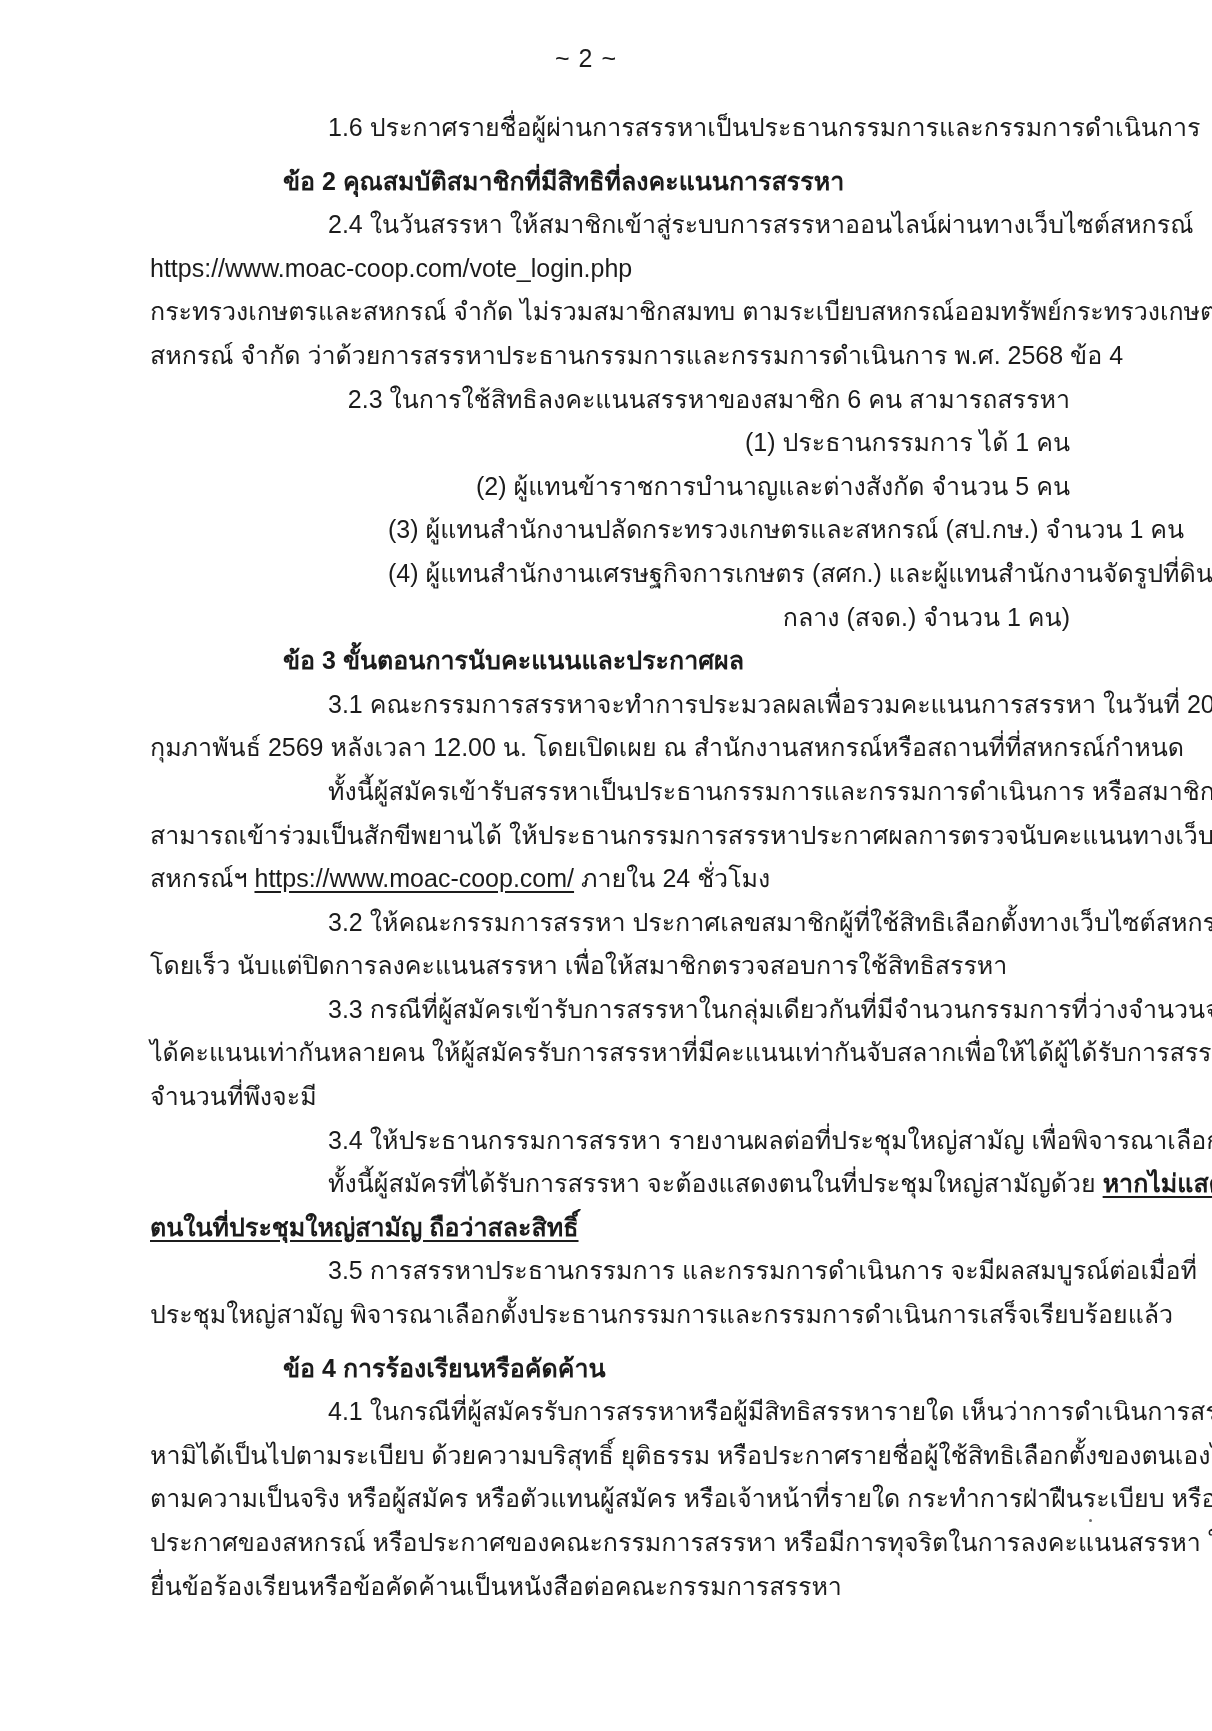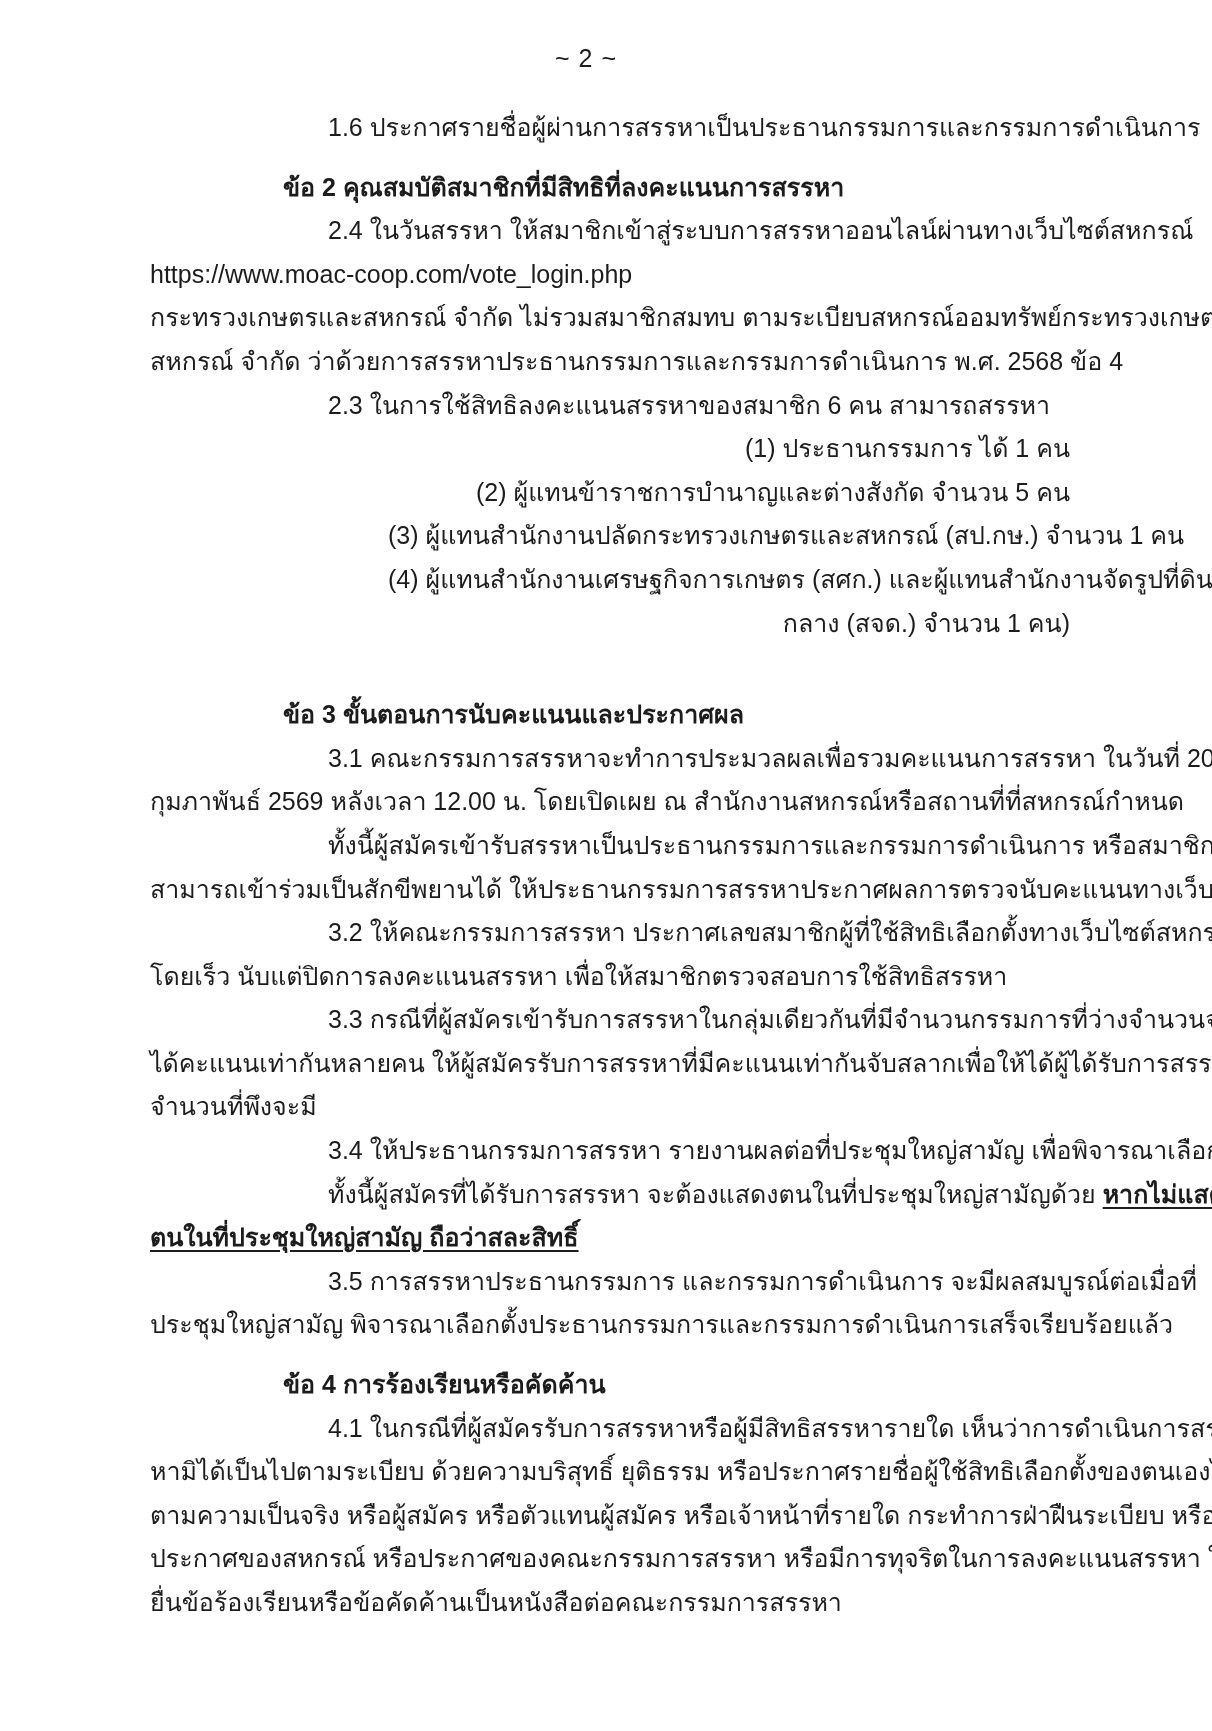--- a/index.html
+++ b/index.html
@@ -30,26 +30,26 @@
     position: absolute;
     top: 106px;
     left: 150px;
     width: 920px;
   }
   .ln {
     line-height: 43.6px;
     white-space: nowrap;
   }
   
-  .ind { padding-left: 178px; }
+  .ind { padding-left: 178px; text-align: right; }
   
-  .hd { font-weight: 700; padding-left: 133px; margin-top: 48px; }
+  .hd { font-weight: 700; padding-left: 133px; }
   
   .li { padding-left: 238px; text-align: right; }
-  .gap { margin-top: 16px; }
+  .gap { margin-top: 10px; }
   .u { text-decoration: underline; text-underline-offset: 4px; }
   .em { font-weight: 700; text-decoration: underline; text-underline-offset: 4px; }
   .speck {
     position: absolute;
     left: 1089px;
     top: 1519px;
     width: 3px;
     height: 3px;
     background: #6b6b6b;
     border-radius: 50%;
@@ -80,20 +80,23 @@
     <div class="ln li">(3)  ผู้แทนสำนักงานปลัดกระทรวงเกษตรและสหกรณ์ (สป.กษ.) จำนวน 1 คน</div>
     <div class="ln li">(4)  ผู้แทนสำนักงานเศรษฐกิจการเกษตร (สศก.) และผู้แทนสำนักงานจัดรูปที่ดิน</div>
     <div class="ln li">กลาง (สจด.) จำนวน 1 คน)</div>
 
     <div class="ln hd">ข้อ 3 ขั้นตอนการนับคะแนนและประกาศผล</div>
 
     <div class="ln ind">3.1 คณะกรรมการสรรหาจะทำการประมวลผลเพื่อรวมคะแนนการสรรหา ในวันที่ 20</div>
     <div class="ln">กุมภาพันธ์ 2569 หลังเวลา 12.00 น. โดยเปิดเผย ณ สำนักงานสหกรณ์หรือสถานที่ที่สหกรณ์กำหนด</div>
     <div class="ln ind">ทั้งนี้ผู้สมัครเข้ารับสรรหาเป็นประธานกรรมการและกรรมการดำเนินการ หรือสมาชิก</div>
     <div class="ln">สามารถเข้าร่วมเป็นสักขีพยานได้ ให้ประธานกรรมการสรรหาประกาศผลการตรวจนับคะแนนทางเว็บไซต์</div>
+    <div class="ln">
+      <span>สหกรณ์ฯ </span><span class="u">https://www.moac-coop.com/</span><span> ภายใน 24 ชั่วโมง</span>
+    </div>
 
     <div class="ln ind">3.2 ให้คณะกรรมการสรรหา ประกาศเลขสมาชิกผู้ที่ใช้สิทธิเลือกตั้งทางเว็บไซต์สหกรณ์</div>
     <div class="ln">โดยเร็ว นับแต่ปิดการลงคะแนนสรรหา เพื่อให้สมาชิกตรวจสอบการใช้สิทธิสรรหา</div>
 
     <div class="ln ind">3.3 กรณีที่ผู้สมัครเข้ารับการสรรหาในกลุ่มเดียวกันที่มีจำนวนกรรมการที่ว่างจำนวนจำกัด</div>
     <div class="ln">ได้คะแนนเท่ากันหลายคน ให้ผู้สมัครรับการสรรหาที่มีคะแนนเท่ากันจับสลากเพื่อให้ได้ผู้ได้รับการสรรหาครบตาม</div>
     <div class="ln">จำนวนที่พึงจะมี</div>
 
     <div class="ln ind">3.4 ให้ประธานกรรมการสรรหา รายงานผลต่อที่ประชุมใหญ่สามัญ เพื่อพิจารณาเลือกตั้ง</div>
     <div class="ln ind">

